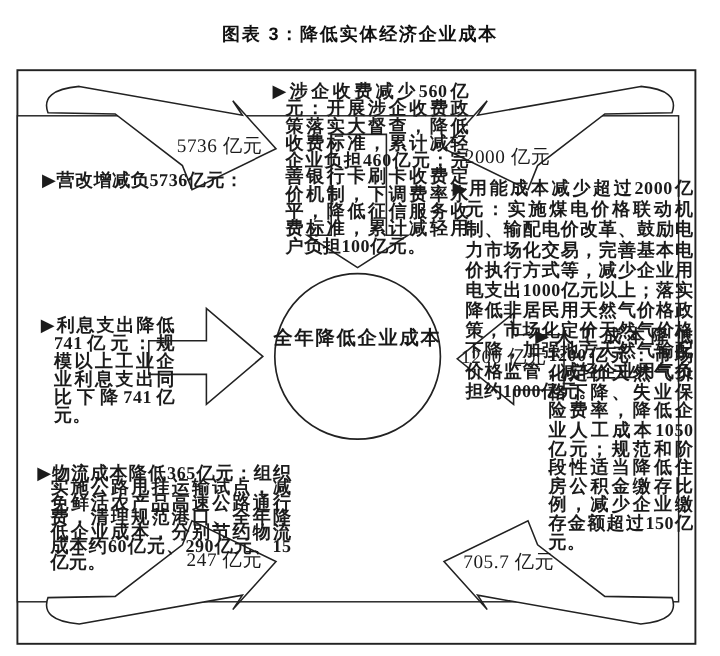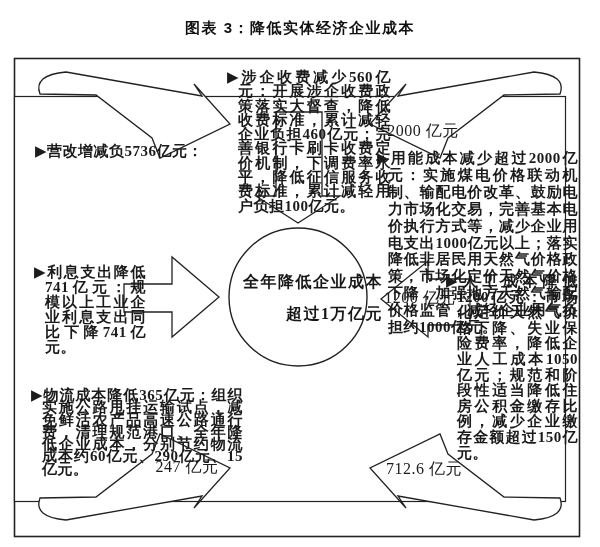--- a/index.html
+++ b/index.html
@@ -17,21 +17,21 @@
     position:absolute;font-weight:bold;font-size:15px;color:#1b1b1b;
     text-align:justify;letter-spacing:0.5px;
     padding-left:11px;text-indent:-11px;
   }
   .amount{
     position:absolute;transform:translate(-50%,-50%);
     font-size:16px;font-weight:normal;color:#1b1b1b;
     white-space:nowrap;letter-spacing:0.5px;
   }
   .circle-text{
-    position:absolute;left:213px;top:272px;width:170px;text-align:right;
+    position:absolute;left:213px;top:272px;width:170px;text-align:center;
     font-weight:bold;font-size:16px;letter-spacing:1.5px;color:#181818;
   }
   .circle-text .l1{margin-bottom:11px;}
 </style>
 </head>
 <body>
 
 <div class="stage">
 
   <div class="title">图表 3：降低实体经济企业成本</div>
@@ -46,28 +46,28 @@
     <path d="M 534,72 L 398,96 L 406,84 L 370,124 L 440,158 L 448,138 L 504,95 L 560,94 Q 567,75 534,72 Z" fill="#ffffff" stroke="#222222" stroke-width="1.3"></path>
     <path d="M 298,223 L 256,196 L 276,196 L 276,112 L 322,112 L 322,196 L 340,196 Z" fill="#ffffff" stroke="#222222" stroke-width="1.3"></path>
     <path d="M 219,297 L 172,257 L 172,284 L 124,284 L 124,312 L 172,312 L 172,337 Z" fill="#ffffff" stroke="#222222" stroke-width="1.3"></path>
     <path d="M 381,299 L 428,261 L 428,279 L 470,279 L 470,325 L 428,325 L 428,337 Z" fill="#ffffff" stroke="#222222" stroke-width="1.3"></path>
     <path d="M 66,520 L 202,496 L 194,508 L 230,468 L 160,434 L 152,454 L 96,497 L 40,498 Q 33,517 66,520 Z" fill="#ffffff" stroke="#222222" stroke-width="1.3"></path>
     <path d="M 534,520 L 398,496 L 406,508 L 370,468 L 440,434 L 448,454 L 504,497 L 560,498 Q 567,517 534,520 Z" fill="#ffffff" stroke="#222222" stroke-width="1.3"></path>
 
     <circle cx="298" cy="297" r="69" fill="#ffffff" stroke="#222222" stroke-width="1.4"></circle>
   </svg>
 
+  <div class="amount" style="left:183px;top:122px;">5736 亿元</div>
   <div class="amount" style="left:423px;top:121px;margin-top:10px;">2000 亿元</div>
   <div class="amount" style="left:420px;top:298px;">1200 亿元</div>
   <div class="amount" style="left:187px;top:467px;">247 亿元</div>
-  <div class="amount" style="left:424px;top:469px;">712.6 亿元</div>
+  <div class="amount" style="left:424px;top:469px;">705.7 亿元</div>
 
   <div class="circle-text">
     <div class="l1">全年降低企业成本</div>
-    <div class="l2">超过1万亿元</div>
   </div>
 
   <div class="desc" style="left:35px;top:145px;width:190px;line-height:13.2px;">
     <span>▶营改增减负5736亿元：</span><br>
   </div>
 
   <div class="desc" style="left:227px;top:70px;width:153px;line-height:14.3px;">▶涉企收费减少560亿元：开展涉企收费政策落实大督查，降低收费标准，累计减轻企业负担460亿元；完善银行卡刷卡收费定价机制，下调费率水平，降低征信服务收费标准，累计减轻用户负担100亿元。</div>
 
   <div class="desc" style="left:377px;top:150px;width:190px;line-height:16.9px;">▶用能成本减少超过2000亿元：实施煤电价格联动机制、输配电价改革、鼓励电力市场化交易，完善基本电价执行方式等，减少企业用电支出1000亿元以上；落实降低非居民用天然气价格政策，市场化定价天然气价格下降，加强地方天然气输配价格监管，减轻企业用气负担约1000亿元。</div>
 

